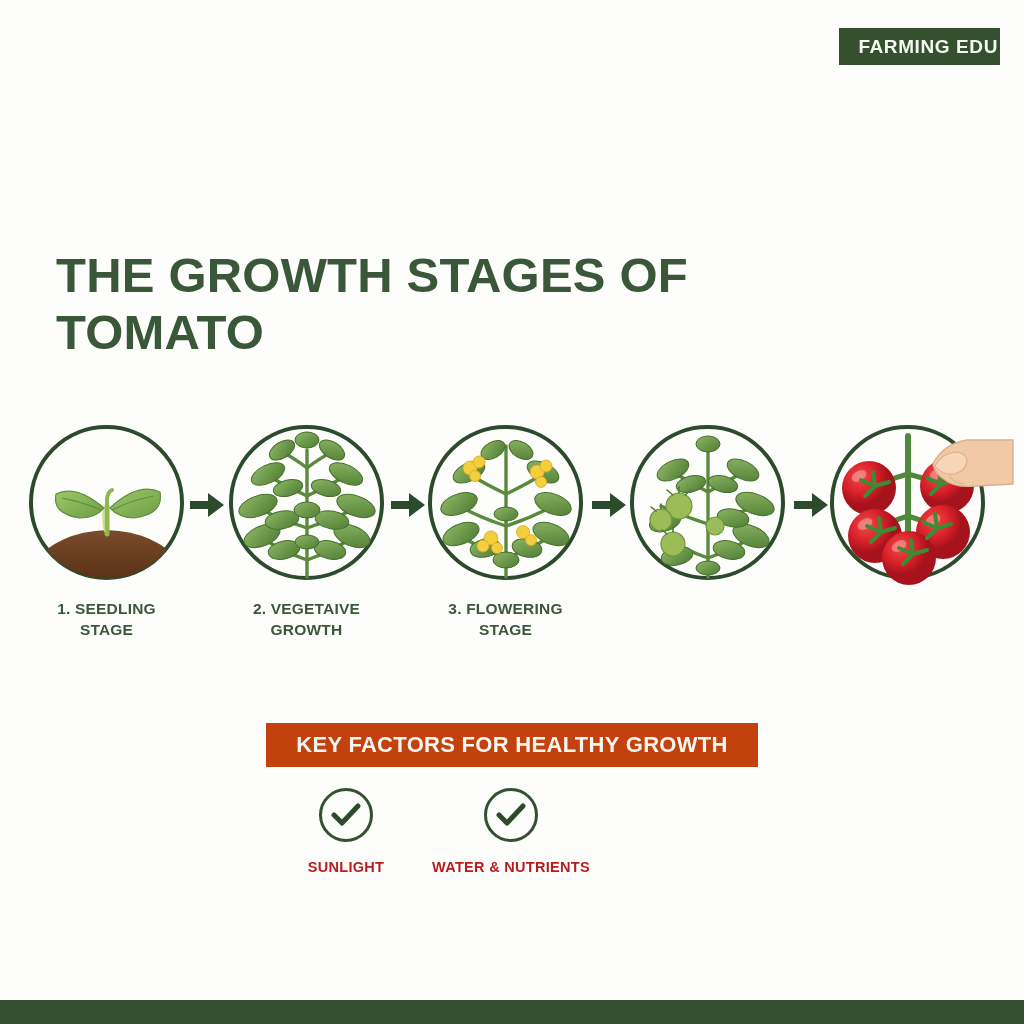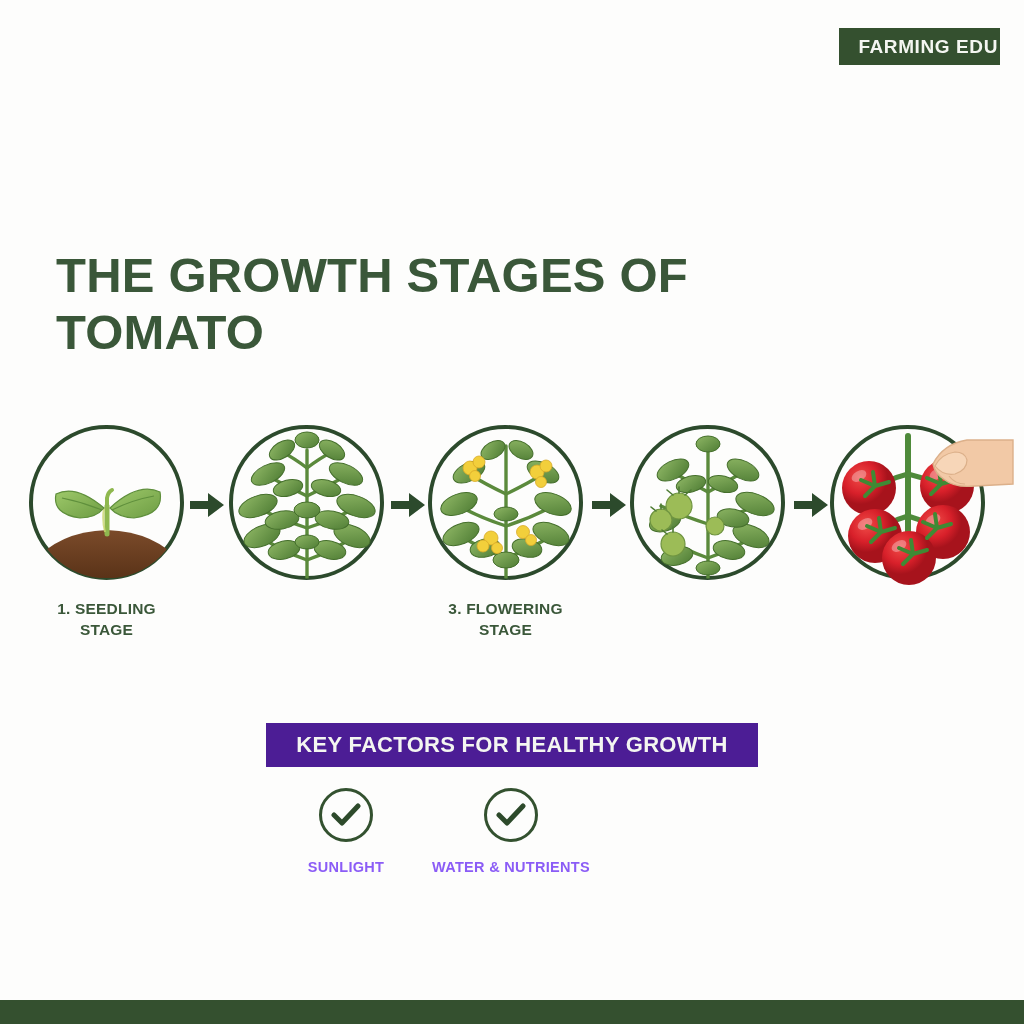--- a/index.html
+++ b/index.html
@@ -94,21 +94,21 @@
     height: 26px;
   }
 
   
   #key-banner {
     position: absolute;
     left: 266px;
     top: 723px;
     width: 492px;
     height: 44px;
-    background: #4c1d95;
+    background: #c2410c;
     color: #f4f6f1;
     font-size: 22px;
     font-weight: bold;
     letter-spacing: 0.3px;
     display: flex;
     align-items: center;
     justify-content: center;
     box-sizing: border-box;
     text-transform: uppercase;
   }
@@ -135,21 +135,21 @@
     position: relative;
   }
   .factor-check svg {
     position: absolute;
     left: 50%;
     top: 50%;
     transform: translate(-50%, -50%);
   }
   .factor-label {
     margin-top: 15px;
-    color: #8b5cf6;
+    color: #b91c1c;
     font-size: 14.5px;
     font-weight: bold;
     line-height: 1.4;
     letter-spacing: 0.3px;
     text-transform: uppercase;
   }
 
   
   #footer-bar {
     position: absolute;
@@ -249,20 +249,24 @@
             <ellipse cx="112" cy="78" rx="15" ry="8" transform="rotate(14 112 78)"></ellipse>
             <ellipse cx="68" cy="40" rx="14" ry="8" transform="rotate(-32 68 40)"></ellipse>
             <ellipse cx="118" cy="40" rx="14" ry="8" transform="rotate(32 118 40)"></ellipse>
             <ellipse cx="93" cy="30" rx="12" ry="8"></ellipse>
             <ellipse cx="93" cy="100" rx="13" ry="8"></ellipse>
             <ellipse cx="93" cy="132" rx="12" ry="7"></ellipse>
           </g>
         </g>
       </svg>
     </div>
+    <div class="stage-label">
+      <span>2. VEGETAIVE</span><br>
+      <span>GROWTH</span>
+    </div>
   </div>
 
   <svg class="stage-arrow" style="left:391px;" viewBox="0 0 34 26">
     <path d="M0 9 L18 9 L18 1 L34 13 L18 25 L18 17 L0 17 Z" fill="#2c4a2c"></path>
   </svg>
 
   <div class="stage" style="left:418px;">
     <div class="stage-circle">
       <svg class="stage-art" viewBox="0 0 186 186">
         <defs>

